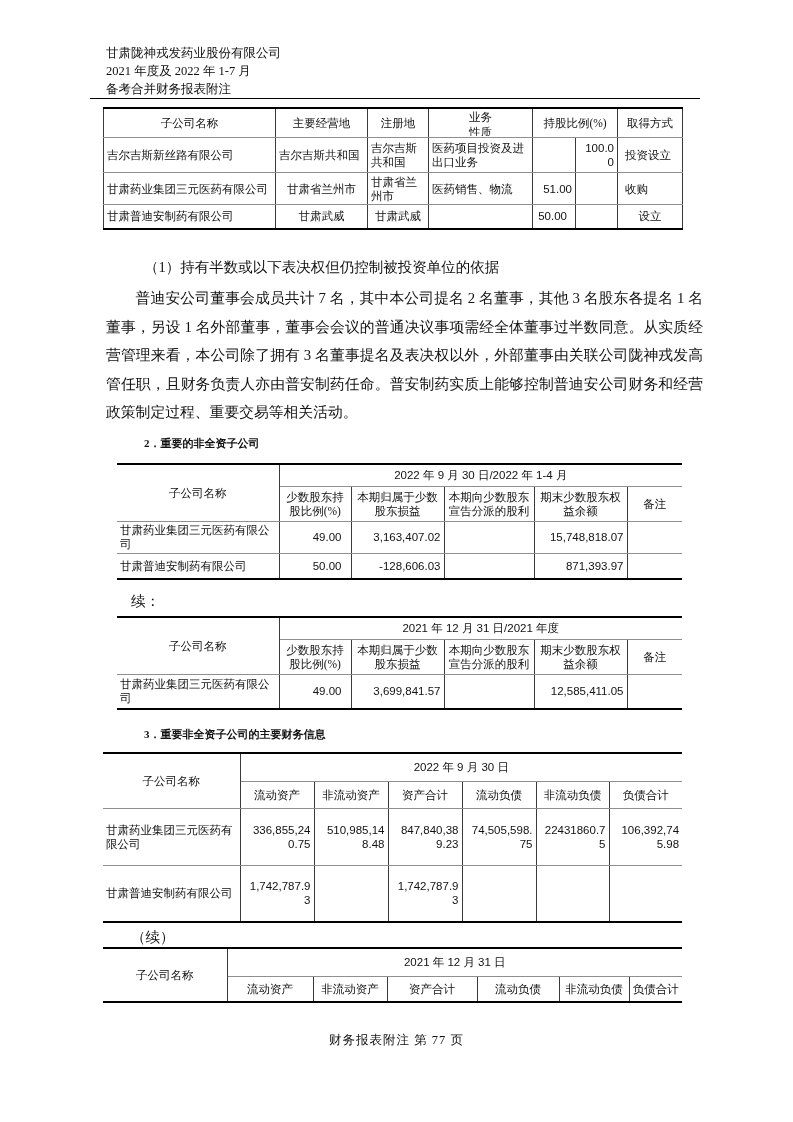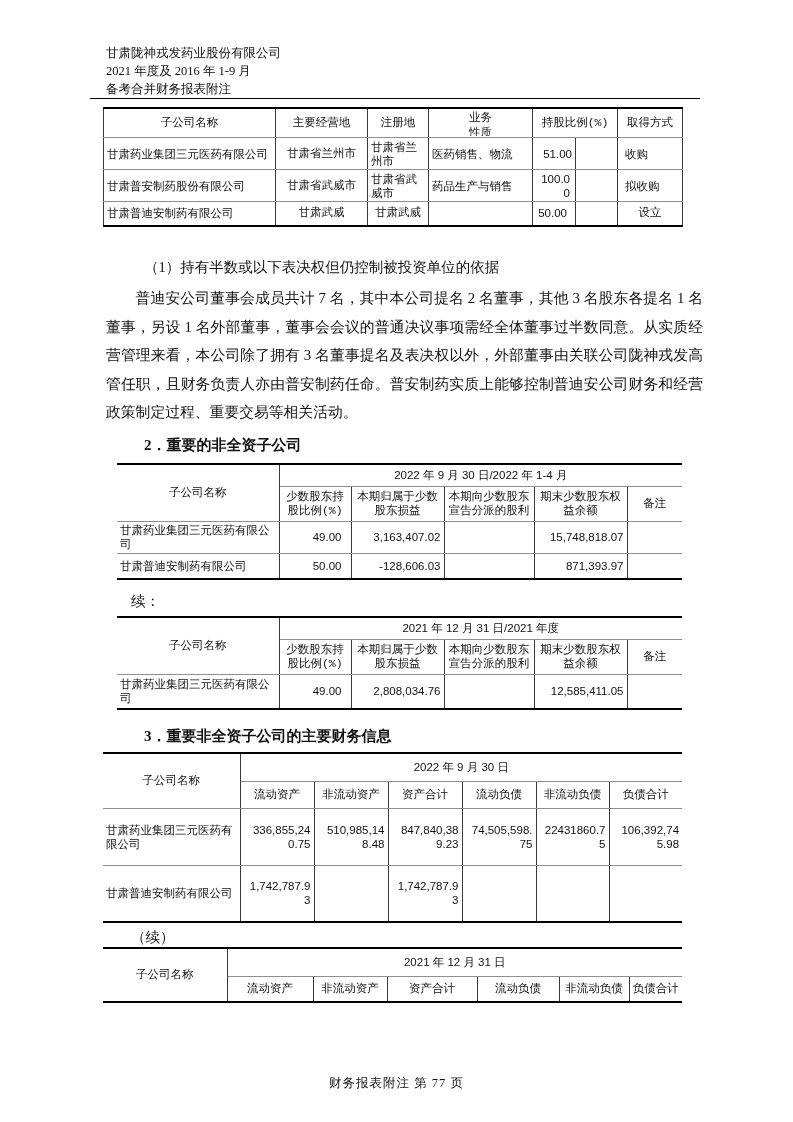--- a/index.html
+++ b/index.html
@@ -15,21 +15,21 @@
   .header-rule{left:90px;top:98px;width:610px;border-top:1.6px solid #000;}
 
   
   table.t{border-collapse:collapse;table-layout:fixed;
     border-top:2.4px solid #000;border-bottom:2.4px solid #000;}
   table.t td{border-right:1px solid #3a3a3a;border-bottom:1px solid #8f8f8f;
     vertical-align:middle;padding:1px 3px;font-size:11.5px;line-height:14px;
     overflow:hidden;word-break:break-all;}
   table.t td:last-child{border-right:none;}
   table.t tr:last-child td{border-bottom:none;}
-  .c{text-align:center;font-family:Liberation Mono, monospace;}
+  .c{text-align:center;}
   .l{text-align:left;}
   .r{text-align:right;}
   .num{font-family:"Liberation Sans", sans-serif;font-size:10.8px;}
   .t4num{font-family:"Liberation Sans", sans-serif;font-size:10.2px;padding-left:0;padding-right:1px;}
 
   
   table.t1{left:103px;top:107px;width:579px;border-left:1px solid #3a3a3a;}
   table.t1 td:last-child{border-right:1px solid #3a3a3a;}
   .clip2{height:26px;overflow:hidden;line-height:15px;text-align:center;}
 
@@ -40,31 +40,31 @@
   .daterow .num,.dnum{font-family:"Liberation Sans", sans-serif;}
 
   
   table.t4{left:103px;top:752px;width:579px;}
   table.t5{left:103px;top:947px;width:579px;}
   .tallname{line-height:27px;}
 
   .note-title{left:106px;top:258px;width:600px;font-size:14.5px;}
   .note-body{left:106px;top:284px;width:597px;font-size:14.8px;line-height:28.6px;
     text-align:justify;text-indent:2em;text-justify:inter-ideograph;}
-  .sec-heading{font-size:15px;font-weight:bold;}
+  .sec-heading{font-size:11px;font-weight:bold;}
   .h2{left:144px;top:436px;}
   .h3{left:144px;top:727px;}
   .cont1{left:131px;top:592px;font-size:14.5px;}
   .cont2{left:131px;top:928px;font-size:14.5px;}
-  .page-footer{left:0;right:0;top:1032px;text-align:center;font-size:12.5px;letter-spacing:1px;margin-top:43px;}
+  .page-footer{left:0;right:0;top:1032px;text-align:center;font-size:12.5px;letter-spacing:1px;}
 </style>
 </head>
 <body>
 
-<div class="abs doc-header"><div>甘肃陇神戎发药业股份有限公司</div><div>2021 年度及 2016 年 1-9 月</div><div>备考合并财务报表附注</div></div>
+<div class="abs doc-header"><div>甘肃陇神戎发药业股份有限公司</div><div>2021 年度及 2022 年 1-7 月</div><div>备考合并财务报表附注</div></div>
 <div class="abs header-rule"></div>
 
 <table class="t t1 abs">
   <colgroup>
       <col style="width:172px">
       <col style="width:92px">
       <col style="width:61px">
       <col style="width:104px">
       <col style="width:43px">
       <col style="width:42px">
@@ -77,38 +77,38 @@
     <td class="c">注册地</td>
     <td class="c">
           <div class="clip2">
             <div>业务</div>
             <div>性质</div>
           </div>
         </td>
     <td class="c" colspan="2">持股比例(%)</td>
     <td class="c">取得方式</td>
   </tr>
+  <tr style="height:35px">
+    <td class="l">吉尔吉斯新丝路有限公司</td>
+    <td class="l">吉尔吉斯共和国</td>
+    <td class="l">吉尔吉斯共和国</td>
+    <td class="l">医药项目投资及进出口业务</td>
+    <td class="r num"></td>
+    <td class="r num">100.00</td>
+    <td class="l" style="padding-left:7px">投资设立</td>
+  </tr>
   <tr style="height:32px">
     <td class="l">甘肃药业集团三元医药有限公司</td>
     <td class="c">甘肃省兰州市</td>
     <td class="l">甘肃省兰州市</td>
     <td class="l">医药销售、物流</td>
     <td class="r num" style="">51.00</td>
     <td class="r num"></td>
     <td class="l" style="padding-left:7px">收购</td>
   </tr>
-  <tr style="height:32px">
-    <td class="l">甘肃普安制药股份有限公司</td>
-    <td class="c">甘肃省武威市</td>
-    <td class="l">甘肃省武威市</td>
-    <td class="l">药品生产与销售</td>
-    <td class="r num" style="padding-right:5px">100.00</td>
-    <td class="r num"></td>
-    <td class="l" style="padding-left:7px">拟收购</td>
-  </tr>
   <tr style="height:24px">
     <td class="l">甘肃普迪安制药有限公司</td>
     <td class="c">甘肃武威</td>
     <td class="c">甘肃武威</td>
     <td class="l"></td>
     <td class="r num" style="padding-right:8px">50.00</td>
     <td class="r num"></td>
     <td class="c">设立</td>
   </tr>
 </tbody>
@@ -178,21 +178,21 @@
   <tr style="height:35px">
     <td class="c">少数股东持股比例(%)</td>
     <td class="c">本期归属于少数股东损益</td>
     <td class="c">本期向少数股东宣告分派的股利</td>
     <td class="c">期末少数股东权益余额</td>
     <td class="c">备注</td>
   </tr>
   <tr style="height:35px">
     <td class="l">甘肃药业集团三元医药有限公司</td>
     <td class="r num" style="padding-right:9px">49.00</td>
-    <td class="r num">2,808,034.76</td>
+    <td class="r num">3,699,841.57</td>
     <td class="r num"></td>
     <td class="r num">12,585,411.05</td>
     <td></td>
   </tr>
 </tbody>
   </table>
 
 <div class="abs sec-heading h3">3．重要非全资子公司的主要财务信息</div>
 
 <table class="t t4 abs">

